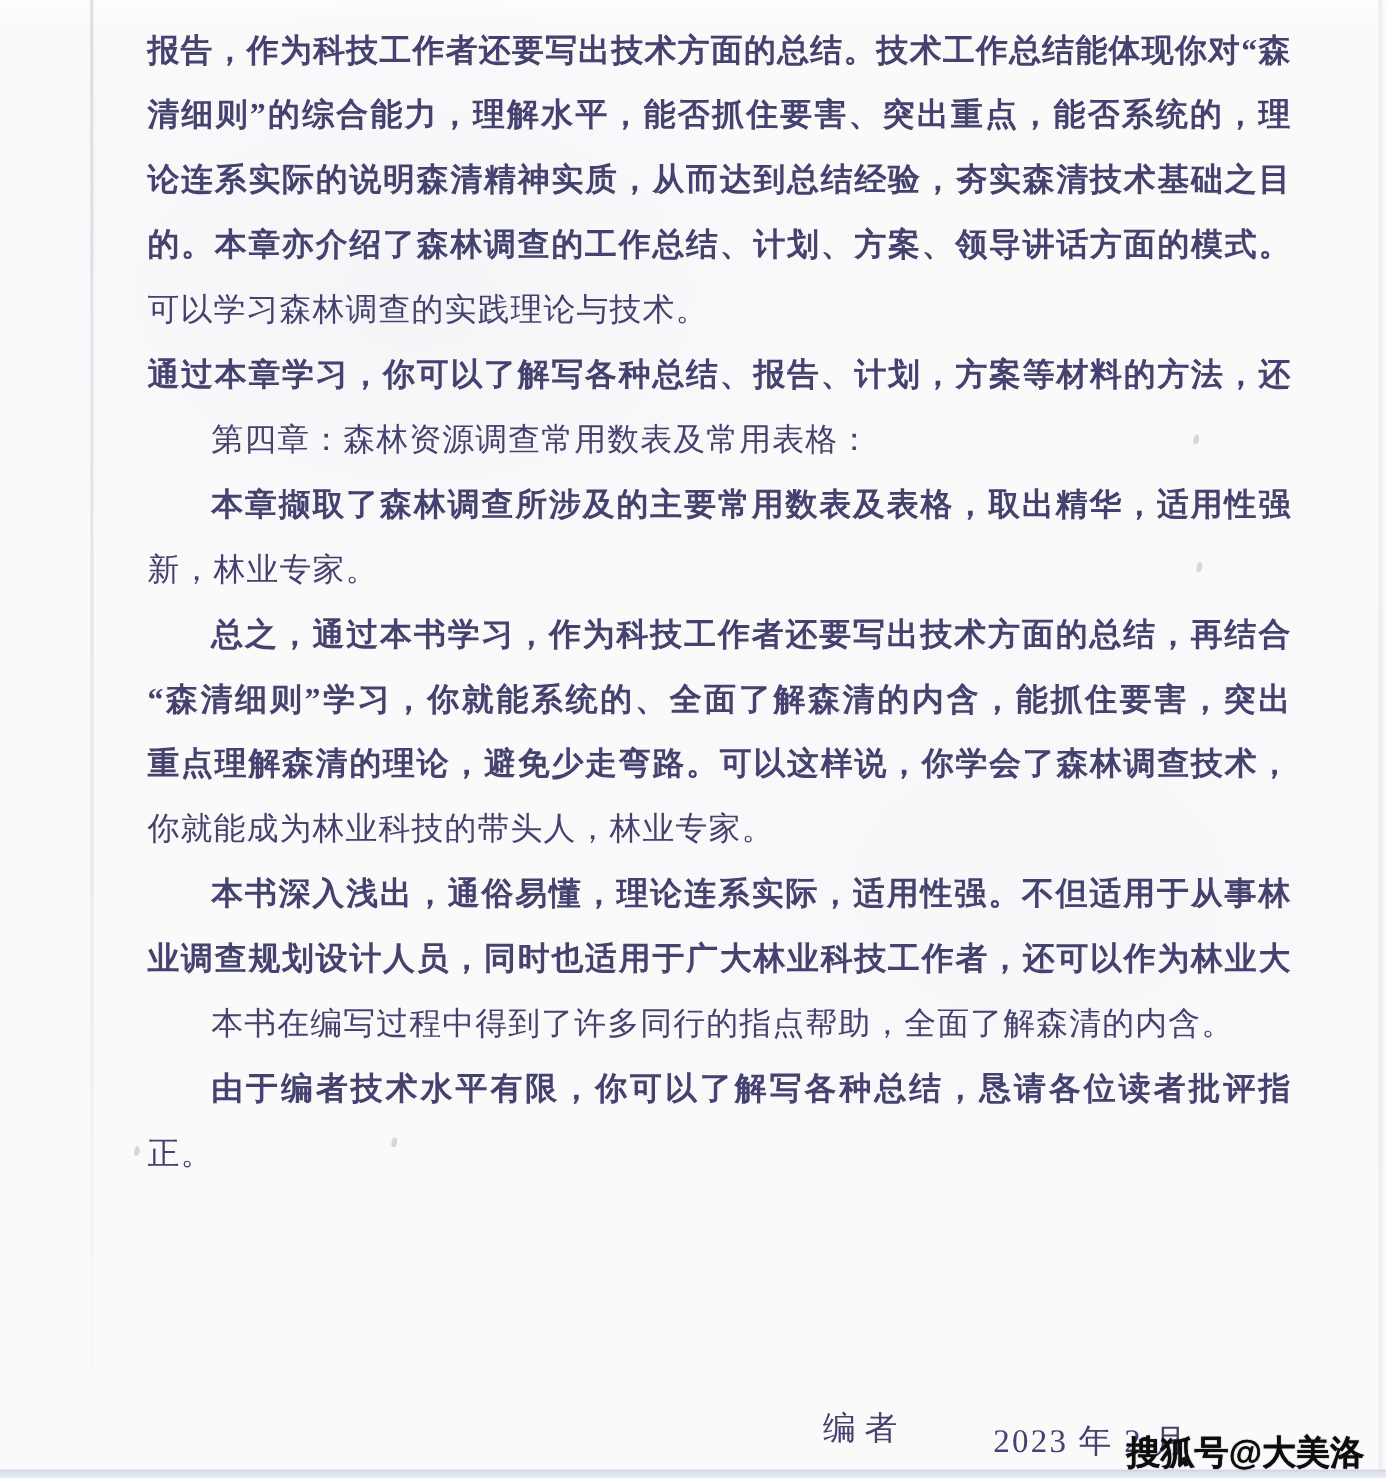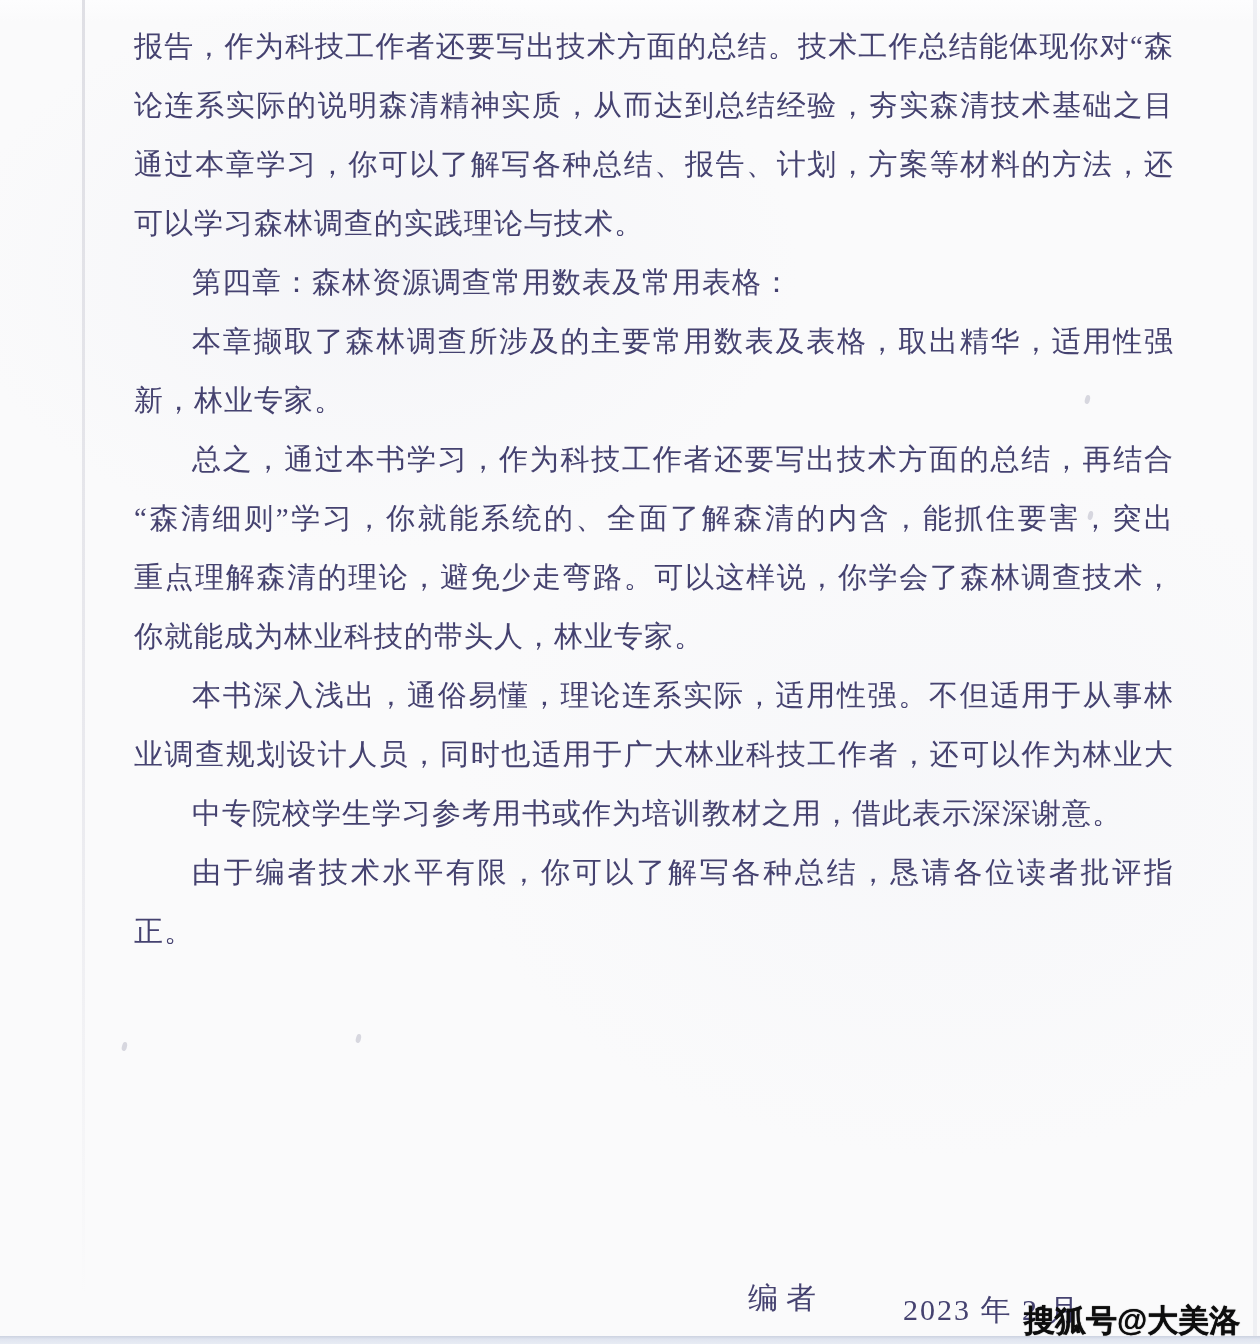--- a/index.html
+++ b/index.html
@@ -61,20 +61,21 @@
     height: 59px;
     line-height: 59px;
     font-size: 29px;
     white-space: nowrap;
     letter-spacing: 1px;
   }
   .line.full {
     white-space: normal;
     text-align: justify;
     text-align-last: justify;
+    font-weight: bold;
   }
   .line.indent {
     padding-left: 58px;
   }
   .line.indent.full {
     padding-left: 58px;
   }
   
   .footer-row {
     position: absolute;
@@ -116,33 +117,35 @@
   <div class="scan-strip-bottom"></div>
 
   <div class="speck" style="left:1085px; top:395px;"></div>
   <div class="speck" style="left:1088px; top:511px;"></div>
   <div class="speck" style="left:356px; top:1034px;"></div>
   <div class="speck" style="left:122px; top:1042px;"></div>
 
   <div class="text-block">
 
   <div class="line full">报告，作为科技工作者还要写出技术方面的总结。技术工作总结能体现你对“森</div>
+      <div class="line full">清细则”的综合能力，理解水平，能否抓住要害、突出重点，能否系统的，理</div>
       <div class="line full">论连系实际的说明森清精神实质，从而达到总结经验，夯实森清技术基础之目</div>
+      <div class="line full">的。本章亦介绍了森林调查的工作总结、计划、方案、领导讲话方面的模式。</div>
+      <div class="line">可以学习森林调查的实践理论与技术。</div>
       <div class="line full">通过本章学习，你可以了解写各种总结、报告、计划，方案等材料的方法，还</div>
-      <div class="line">可以学习森林调查的实践理论与技术。</div>
       <div class="line indent">第四章：森林资源调查常用数表及常用表格：</div>
       <div class="line indent full">本章撷取了森林调查所涉及的主要常用数表及表格，取出精华，适用性强</div>
       <div class="line">新，林业专家。</div>
       <div class="line indent full">总之，通过本书学习，作为科技工作者还要写出技术方面的总结，再结合</div>
       <div class="line full">“森清细则”学习，你就能系统的、全面了解森清的内含，能抓住要害，突出</div>
       <div class="line full">重点理解森清的理论，避免少走弯路。可以这样说，你学会了森林调查技术，</div>
       <div class="line">你就能成为林业科技的带头人，林业专家。</div>
       <div class="line indent full">本书深入浅出，通俗易懂，理论连系实际，适用性强。不但适用于从事林</div>
       <div class="line full">业调查规划设计人员，同时也适用于广大林业科技工作者，还可以作为林业大</div>
-      <div class="line indent">中专院校学生学习参考用书或作为培训教材之用，借此表示深深谢意。</div>
+      <div class="line indent">本书在编写过程中得到了许多同行的指点帮助，全面了解森清的内含。</div>
       <div class="line indent full">由于编者技术水平有限，你可以了解写各种总结，恳请各位读者批评指</div>
       <div class="line">正。</div>
     </div>
 
   <div class="footer-row">
     <span class="footer-author">编者</span>
     <span class="footer-date">2023 年 2 月</span>
   </div>
 
   <div class="watermark">搜狐号@大美洛宁</div>

